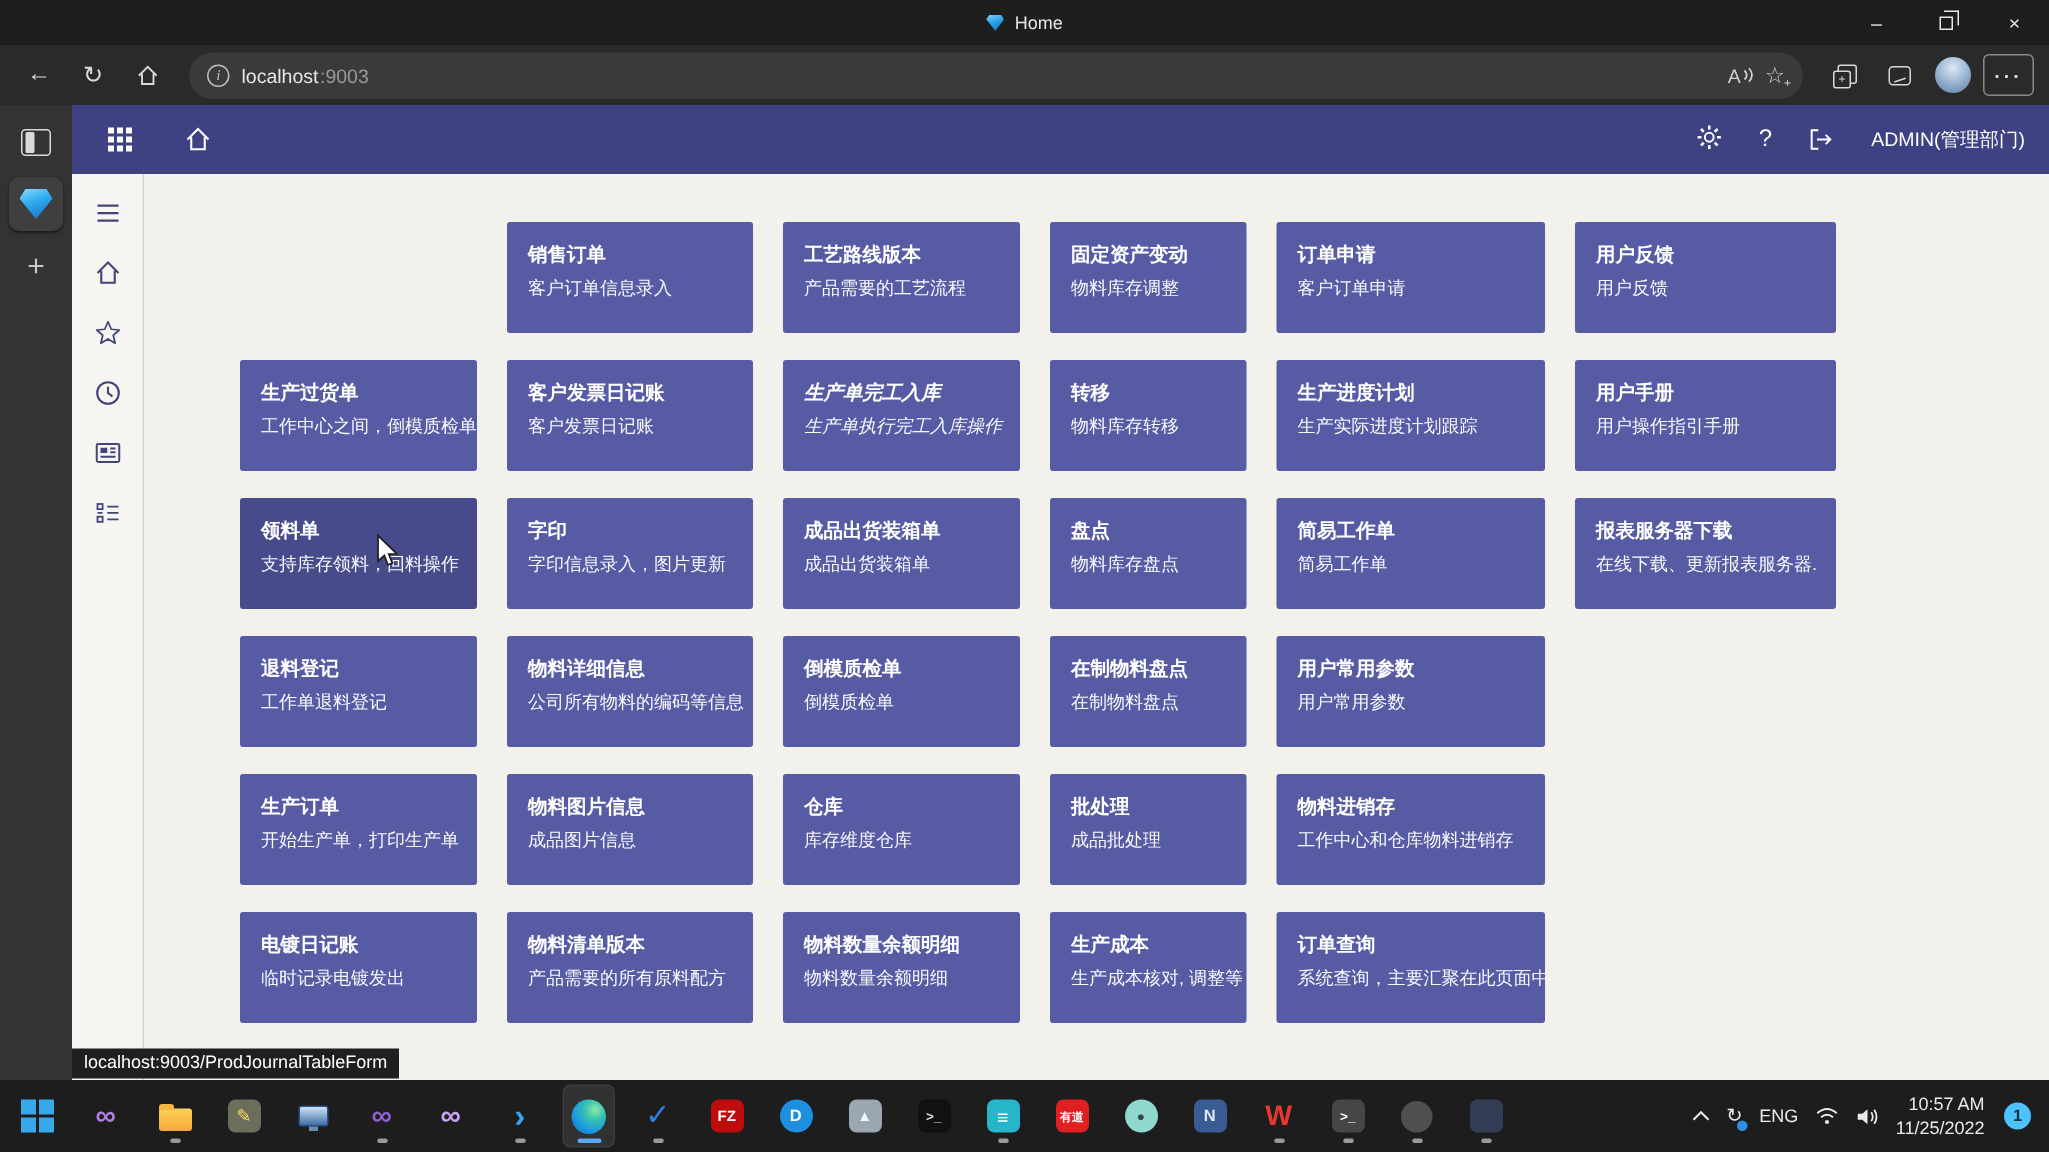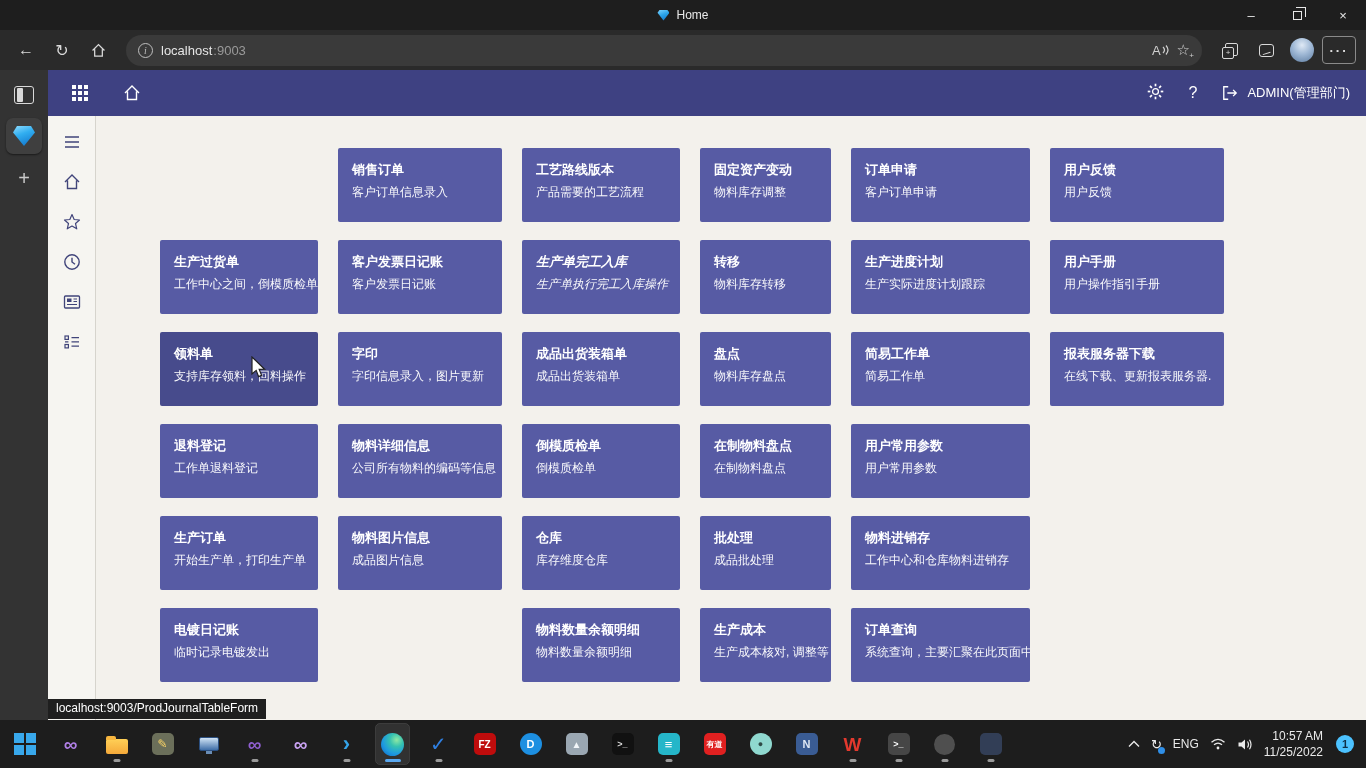--- a/index.html
+++ b/index.html
@@ -46,21 +46,21 @@
   .plus-btn { color:#c9c9c9; font-size:20px; font-weight:300; line-height:1; margin-top:4px; }
 
   
   .app-col { flex:1; display:flex; flex-direction:column; position:relative; }
   .app-navbar { height:46px; background:#3e4182; display:flex; align-items:center; padding:0 16px; color:#fff; flex:none; }
   .waffle { display:grid; grid-template-columns:repeat(3,4px); grid-template-rows:repeat(3,4px); gap:2px; margin:0 12px 0 8px; }
   .waffle span { background:#fff; }
   .nav-home { margin-left:22px; display:flex; }
   .nav-right { margin-left:auto; display:flex; align-items:center; gap:24px; font-size:13px; }
   .help-q { font-size:16px; }
-  .user-label { display:flex; align-items:center; gap:8px; }
+  .user-label { display:flex; align-items:center; gap:24px; }
 
   .app-main { flex:1; display:flex; background:#f3f1ec; overflow:hidden; }
   .left-nav { width:48px; background:#f6f5f1; border-right:1px solid #d6d4cd; display:flex; flex-direction:column; align-items:center; padding-top:14px; gap:16px; flex:none; }
   .left-nav .nav-ic { width:24px; height:24px; display:flex; align-items:center; justify-content:center; }
 
   .content { flex:1; position:relative; }
   .tiles { display:grid; grid-template-columns:158px 164px 158px 131px 179px 174px; column-gap:20px; row-gap:18px; margin:32px 0 0 64px; }
   .tile { height:74px; background:var(--tile,#575ba4); color:#fff; padding:13px 12px 0 14px; border-radius:2px; overflow:hidden; }
   .tile.hover { background:var(--tile-hover,#474b8c); }
   .tile-title { font-size:13px; font-weight:bold; margin-bottom:5px; white-space:nowrap; }
@@ -350,20 +350,24 @@
               <div class="tile-title">批处理</div>
               <div class="tile-sub">成品批处理</div>
             </div>
             <div class="tile" style="grid-area: 5 / 5;">
               <div class="tile-title">物料进销存</div>
               <div class="tile-sub">工作中心和仓库物料进销存</div>
             </div>
             <div class="tile" style="grid-area: 6 / 1;">
               <div class="tile-title">电镀日记账</div>
               <div class="tile-sub">临时记录电镀发出</div>
+            </div>
+            <div class="tile" style="grid-area: 6 / 2;">
+              <div class="tile-title">物料清单版本</div>
+              <div class="tile-sub">产品需要的所有原料配方</div>
             </div>
             <div class="tile" style="grid-area: 6 / 3;">
               <div class="tile-title">物料数量余额明细</div>
               <div class="tile-sub">物料数量余额明细</div>
             </div>
             <div class="tile" style="grid-area: 6 / 4;">
               <div class="tile-title">生产成本</div>
               <div class="tile-sub">生产成本核对, 调整等</div>
             </div>
             <div class="tile" style="grid-area: 6 / 5;">

